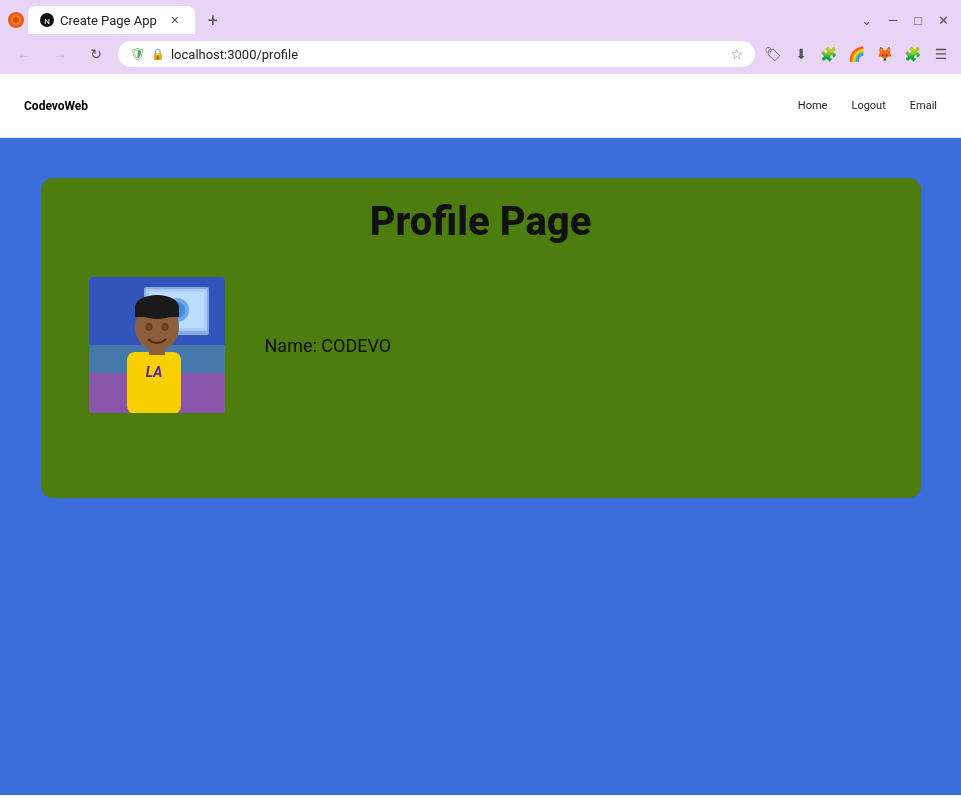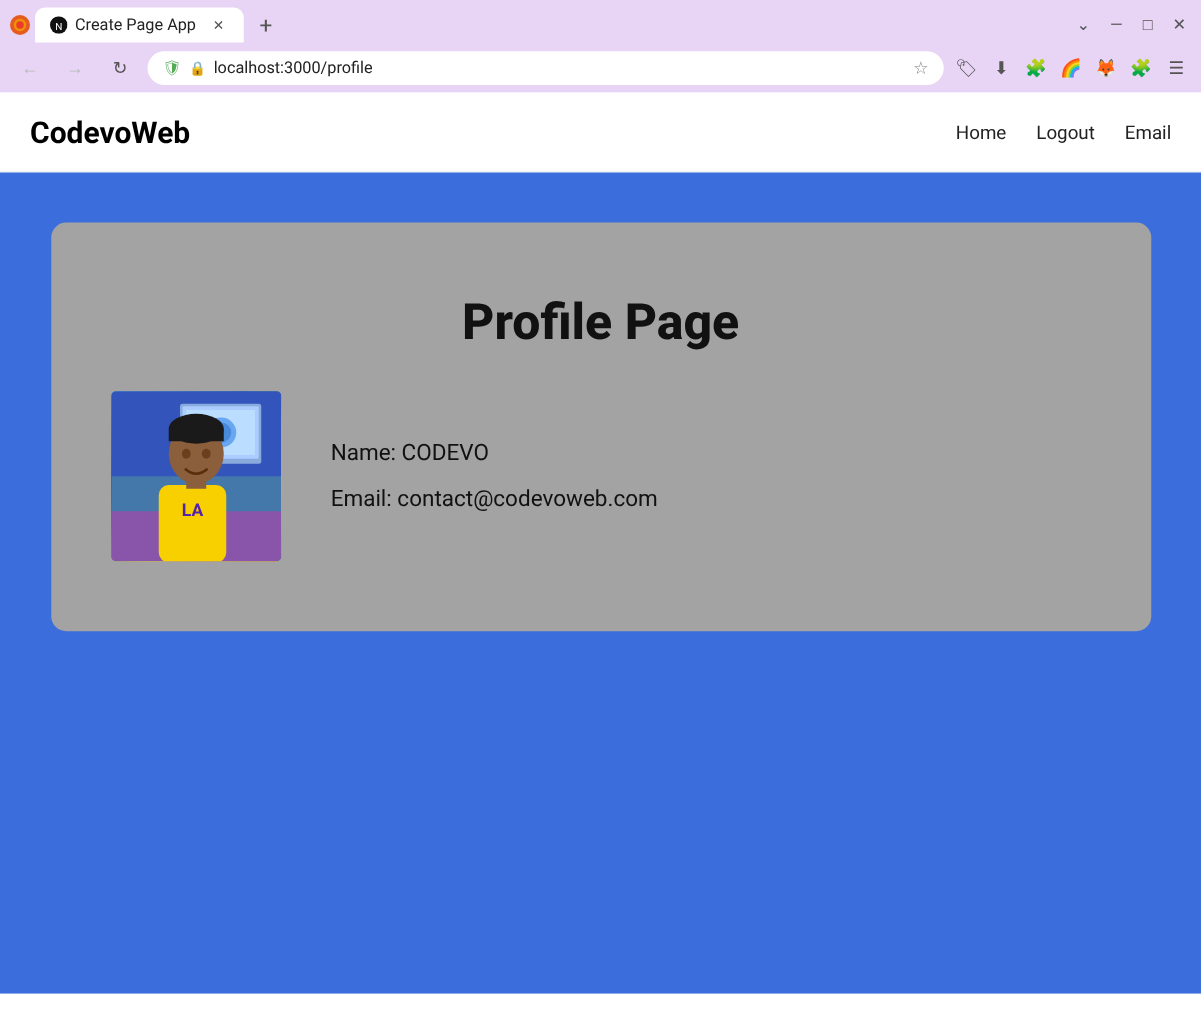--- a/index.html
+++ b/index.html
@@ -150,51 +150,51 @@
       display: flex;
       align-items: center;
       justify-content: space-between;
       padding: 0 24px;
       height: 64px;
       background: #fff;
       border-bottom: 1px solid #eee;
     }
 
     .app-logo {
-      font-size: 24px;
+      font-size: 12px;
       font-weight: 700;
       color: #000;
     }
 
     .app-nav {
       display: flex;
       align-items: center;
       gap: 24px;
     }
 
     .app-nav-link {
-      font-size: 15px;
+      font-size: 11px;
       color: #222;
       cursor: pointer;
       text-decoration: none;
     }
 
     .app-main {
       background: #3b6ddd;
       min-height: calc(809px - 64px - 88px);
       display: flex;
       align-items: flex-start;
       justify-content: center;
       padding: 40px 24px;
     }
 
     .profile-card {
-      background: #a3a3a3;
+      background: #4d7c0f;
       border-radius: 12px;
-      padding: 56px 48px;
+      padding: 20px 48px;
       width: 100%;
       max-width: 880px;
       min-height: 320px;
     }
 
     .profile-card-title {
       text-align: center;
       font-size: 40px;
       font-weight: 800;
       color: #111;
@@ -218,25 +218,26 @@
     }
 
     .profile-avatar-placeholder {
       width: 100%;
       height: 100%;
       display: flex;
       align-items: center;
       justify-content: flex-end;
       background: linear-gradient(160deg, #5599dd 0%, #2244aa 35%, #3366cc 50%, #c8a040 65%, #d4860e 80%, #b06010 100%);
       position: relative;
+      font-style: italic;
     }
 
     .profile-details {
       display: flex;
-      flex-direction: column;
+      flex-direction: row;
       gap: 16px;
     }
 
     .profile-detail-text {
       font-size: 18px;
       color: #111;
     }
   </style>
 </head>
 <body>
@@ -342,17 +343,16 @@
 
             <path d="M59 62 Q68 70 77 62" stroke="#5a2e0a" stroke-width="2" fill="none"></path>
 
             <text x="65" y="100" text-anchor="middle" font-size="14" fill="#5522aa" font-weight="bold">LA</text>
           </svg>
         </div>
       </div>
 
       <div class="profile-details">
         <p class="profile-detail-text">Name: CODEVO</p>
-        <p class="profile-detail-text">Email: contact@codevoweb.com</p>
       </div>
     </div>
   </div>
 </div>
 
 </body></html>

